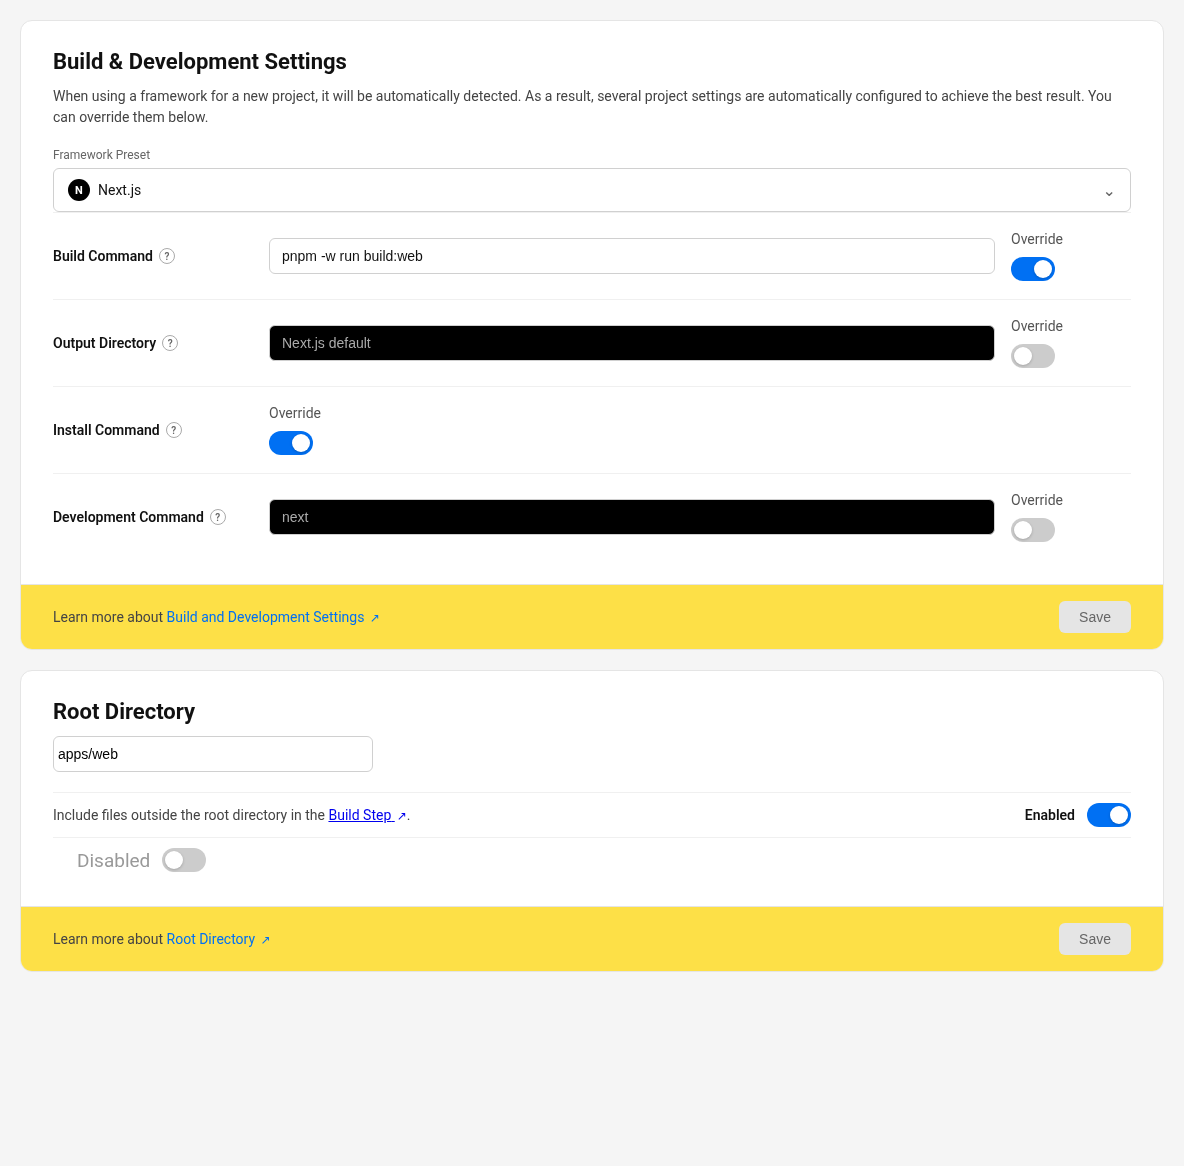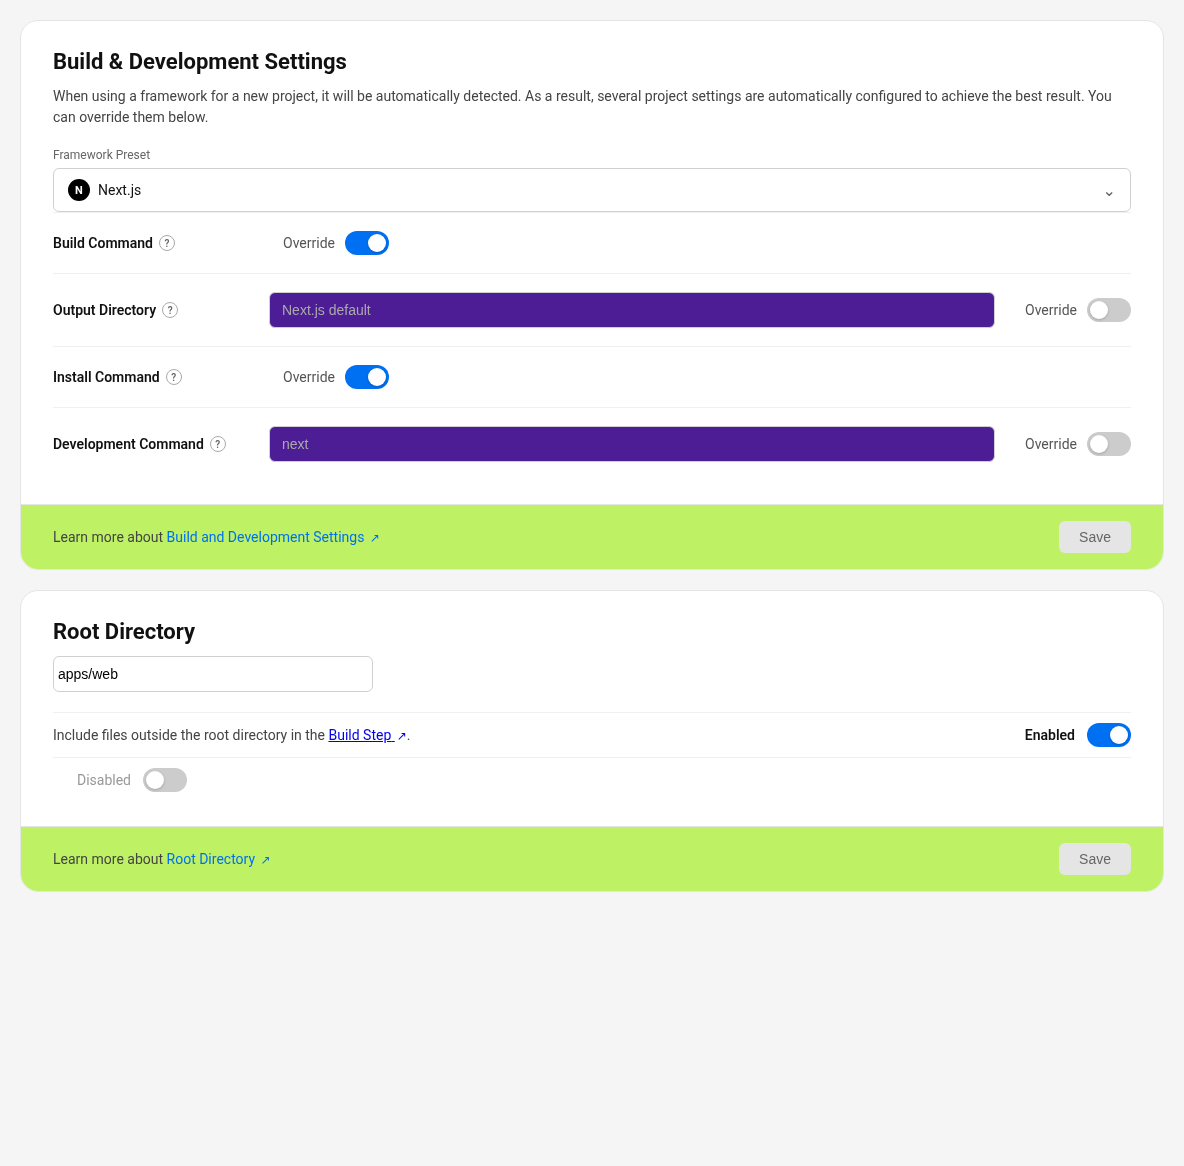--- a/index.html
+++ b/index.html
@@ -6,34 +6,34 @@
     body {
       background: #f5f5f5;
       font-family: -apple-system, BlinkMacSystemFont, 'Segoe UI', Roboto, sans-serif;
       font-size: 14px;
       color: #111;
       padding: 20px;
     }
     .card {
       background: #fff;
       border: 1px solid #e5e5e5;
-      border-radius: 18px;
+      border-radius: 12px;
       margin-bottom: 20px;
       overflow: hidden;
     }
     .card-body {
       padding: 28px 32px 24px;
     }
     .card-footer {
       border-top: 1px solid #e5e5e5;
       padding: 16px 32px;
       display: flex;
       align-items: center;
       justify-content: space-between;
-      background: #bef264;
+      background: #fde047;
     }
     h2 {
       font-size: 22px;
       font-weight: 700;
       margin-bottom: 12px;
     }
     .description {
       color: #444;
       font-size: 14px;
       line-height: 1.5;
@@ -115,30 +115,30 @@
       border: 1px solid #d0d0d0;
       border-radius: 6px;
       font-size: 14px;
       background: #fff;
       color: #111;
     }
     .setting-input input::placeholder {
       color: #aaa;
     }
     .setting-input input:disabled {
-      background: #4c1d95;
+      background: #000000;
       color: #999;
     }
     .override-group {
       display: flex;
-      align-items: center;
       gap: 10px;
       flex-shrink: 0;
       width: 120px;
       justify-content: flex-end;
+      flex-direction: column;
     }
     .override-label {
       font-size: 14px;
       color: #555;
     }
     
     .toggle {
       position: relative;
       display: inline-block;
       width: 44px;
@@ -232,21 +232,21 @@
       gap: 12px;
       flex-shrink: 0;
       margin-left: 24px;
     }
     .enabled-label {
       font-weight: 600;
       font-size: 14px;
       color: #111;
     }
     .disabled-label {
-      font-size: 14px;
+      font-size: 19px;
       color: #999;
     }
   </style>
 </head>
 <body>
 
 <div class="card">
   <div class="card-body">
     <h2>Build &amp; Development Settings</h2>
     <p class="description">When using a framework for a new project, it will be automatically detected. As a result, several project settings are automatically configured to achieve the best result. You can override them below.</p>
@@ -258,20 +258,23 @@
         <span>Next.js</span>
       </div>
       <span class="chevron-down">⌄</span>
     </div>
 
     <div class="setting-row">
       <div class="setting-label">
         <span>Build Command</span>
         <div class="help-icon">?</div>
       </div>
+      <div class="setting-input">
+        <input type="text" value="pnpm -w run build:web" style="">
+      </div>
       <div class="override-group">
         <span class="override-label">Override</span>
         <label class="toggle">
           <input type="checkbox" checked="" style="">
           <span class="toggle-slider"></span>
         </label>
       </div>
     </div>
 
     <div class="setting-row">

